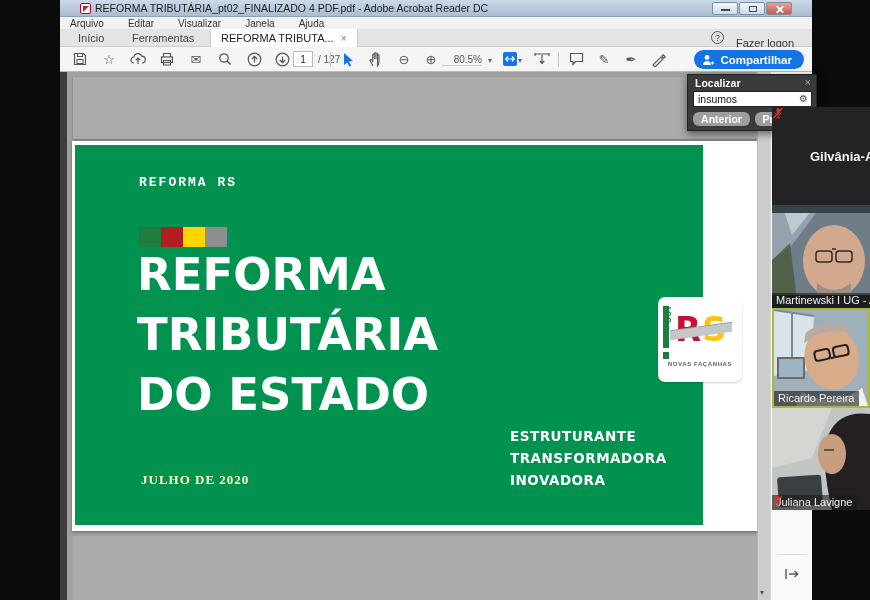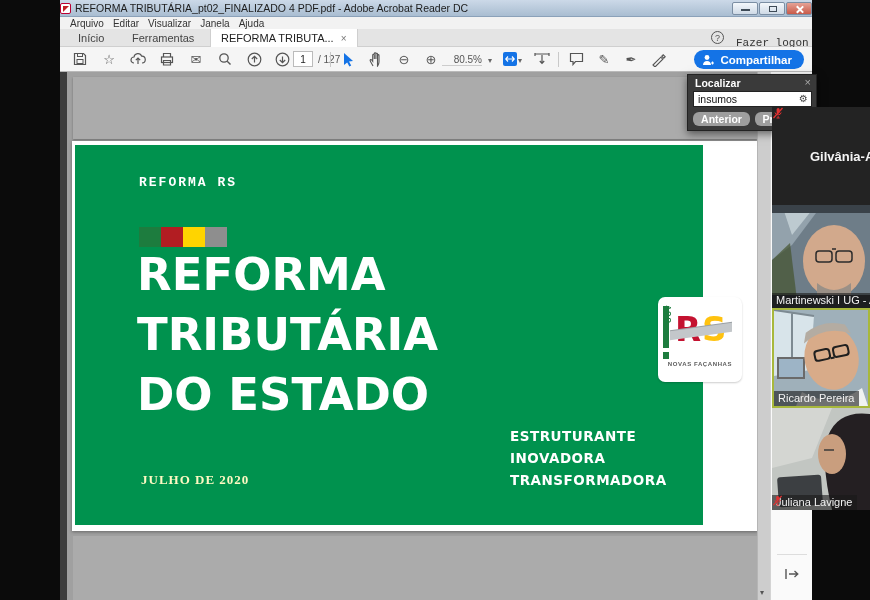--- a/index.html
+++ b/index.html
@@ -5,45 +5,45 @@
   * { margin:0; padding:0; box-sizing:border-box; }
   html,body { width:870px; height:600px; overflow:hidden; }
   body { font-family:"Liberation Sans",sans-serif; background:#0b0b0b; position:relative; }
   .desktop { position:absolute; inset:0; width:870px; height:600px; background:#0b0b0b; overflow:hidden; }
 
   
   .acrobat { position:absolute; left:60px; top:0; width:752px; height:600px; background:#f0f0f0; }
 
   .titlebar { position:absolute; left:0; top:0; width:100%; height:17px;
     background:linear-gradient(#ccd9e8,#a9bdd1); border-bottom:1px solid #8ba1b9;
-    display:flex; align-items:center; padding:0 0; font-size:10.5px; color:#1c1c1c; }
+    display:flex; align-items:center; padding:0 20px; font-size:10.5px; color:#1c1c1c; }
   .pdficon { width:11px; height:11px; background:#fff; border:1px solid #b03; border-radius:2px; margin-right:4px; position:relative; flex:0 0 auto;}
   .pdficon i { position:absolute; left:2px; top:2px; width:0; height:0; border-left:6px solid #c21f26; border-bottom:6px solid transparent; }
   .wtitle { white-space:nowrap; overflow:hidden; flex:1; }
   .winbtns { display:flex; gap:1px; margin-left:4px; }
   .winbtn { width:26px; height:13px; border:1px solid #7b8ea3; border-radius:2px;
     background:linear-gradient(#f3f7fb,#cfdae6); position:relative; }
   .winbtn.close { background:linear-gradient(#e5a296,#c95a49); }
   .winbtn .bar { position:absolute; left:8px; bottom:3px; width:9px; height:2px; background:#3f4b57; }
   .winbtn .box { position:absolute; left:9px; top:3px; width:8px; height:6px; border:1.5px solid #3f4b57; }
   .winbtn .x1,.winbtn .x2 { position:absolute; left:12px; top:2px; width:1.8px; height:9px; background:#fff; }
   .winbtn .x1 { transform:rotate(45deg);} .winbtn .x2 { transform:rotate(-45deg);}
 
   .menubar { position:absolute; left:0; top:17px; width:100%; height:12px; background:#f2f2f2;
-    display:flex; align-items:center; gap:9px; padding:0 10px; font-size:10px; color:#333; }
+    display:flex; align-items:center; gap:24px; padding:0 10px; font-size:10px; color:#333; }
   .menubar span { cursor:default; }
 
   .tabbar { position:absolute; left:0; top:29px; width:100%; height:18px; background:#e4e4e4;
     border-bottom:1px solid #cfcfcf; font-size:11px; color:#444; }
   .tab { position:absolute; top:0; height:18px; display:flex; align-items:center; padding:0 10px; }
   .tab.active { background:#ffffff; border-left:1px solid #cfcfcf; border-right:1px solid #cfcfcf; color:#222; }
   .tab .closex { margin-left:7px; color:#777; font-size:10px; }
   .help-circ { position:absolute; left:651px; top:2px; width:13px; height:13px; border:1.2px solid #555;
     border-radius:50%; font-size:9px; color:#555; text-align:center; line-height:13px; }
-  .logon { position:absolute; left:676px; top:8px; font-size:11px; color:#333;font-family:Liberation Mono, monospace; }
+  .logon { position:absolute; left:676px; top:8px; font-size:11px; color:#333; }
 
   .toolbar { position:absolute; left:0; top:47px; width:100%; height:25px; background:#f5f5f5;
     border-bottom:1px solid #b9b9b9; }
   .tbtn { position:absolute; top:3px; width:20px; height:18px; display:flex; align-items:center; justify-content:center; }
   .tbtn svg { display:block; }
   .glyph span { font-family:"DejaVu Sans",sans-serif; font-size:13px; color:#555; line-height:1; }
   .tsep { position:absolute; top:5px; width:1px; height:15px; background:#c9c9c9; }
   .pagebox { position:absolute; left:233px; top:4px; width:20px; height:16px; border:1px solid #bbb; background:#fff;
     font-size:10px; color:#222; text-align:center; line-height:15px; }
   .pagetotal { position:absolute; left:258px; top:7px; font-size:10px; color:#555; }
@@ -292,22 +292,22 @@
             <div class="sq" style="background:#8e8e8e;"></div>
           </div>
           <div class="bigtitle">
             <div>REFORMA</div>
             <div>TRIBUTÁRIA</div>
             <div>DO ESTADO</div>
           </div>
           <div class="slidedate">JULHO DE 2020</div>
           <div class="attrs">
             <div>ESTRUTURANTE</div>
+            <div>TRANSFORMADORA</div>
             <div>INOVADORA</div>
-            <div>TRANSFORMADORA</div>
           </div>
         </div>
         <div class="rslogo">
           <div class="gbar"></div>
           <div class="gdot"></div>
           <div class="gov">GOV</div>
           <div class="r">R</div>
           <div class="s">S</div>
           <div class="band"></div>
           <div class="tagline">NOVAS FAÇANHAS</div>

